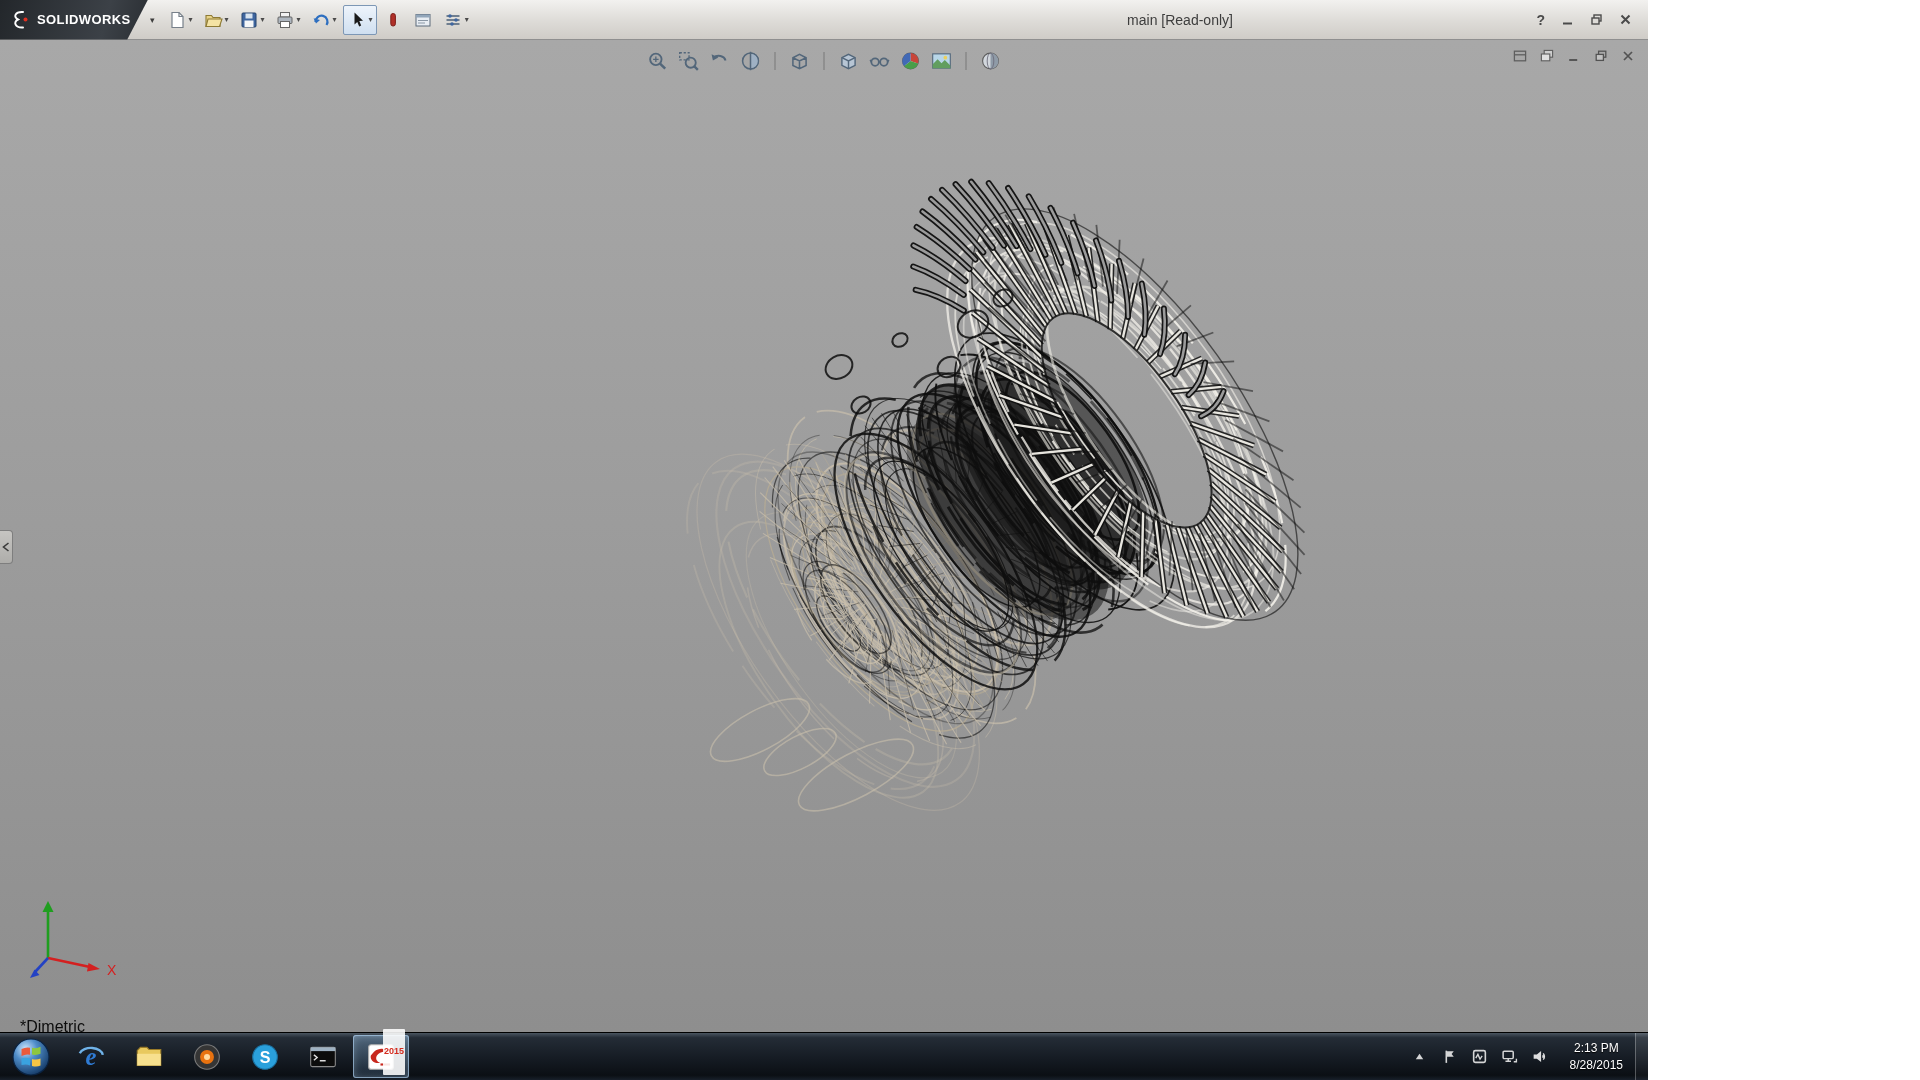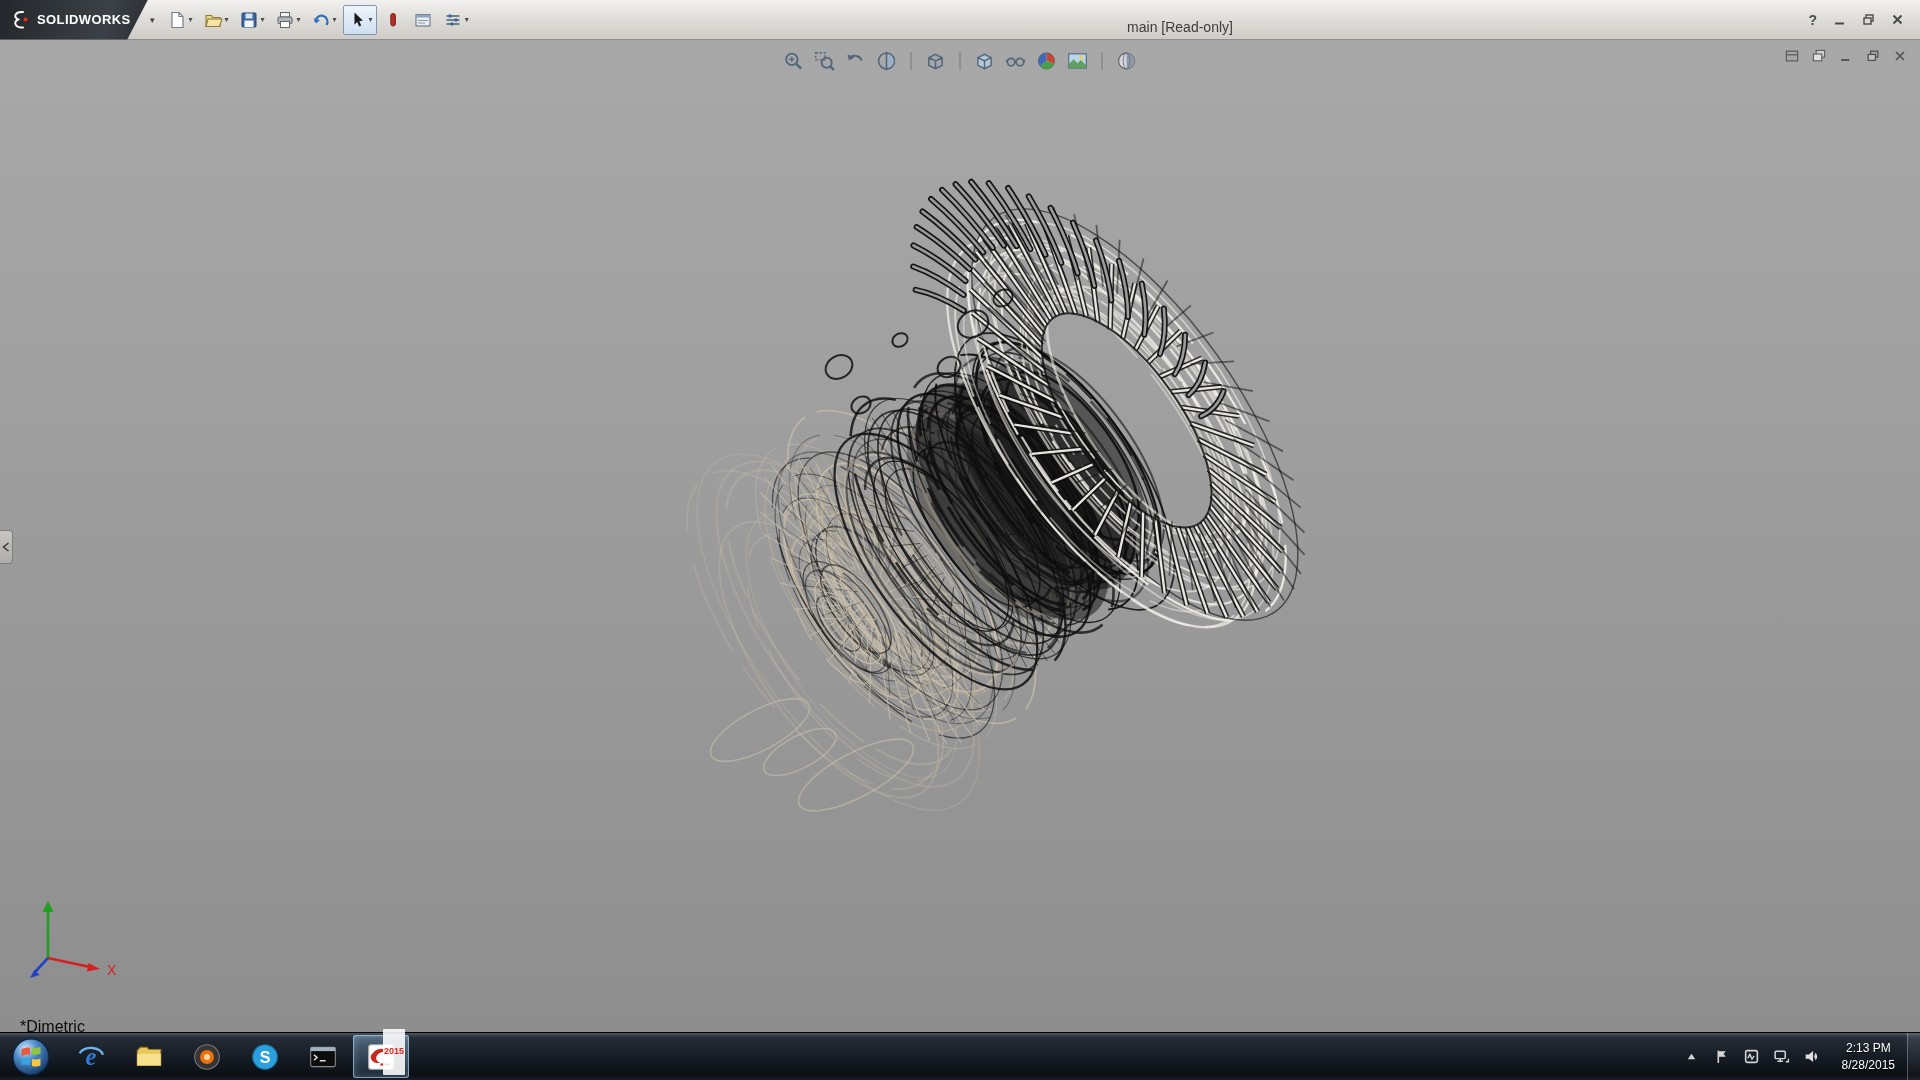--- a/index.html
+++ b/index.html
@@ -1,33 +1,33 @@
 <!DOCTYPE html>
 <html><head>
 <meta charset="utf-8">
 <style>
   *{margin:0;padding:0;box-sizing:border-box}
   html,body{width:1920px;height:1080px;overflow:hidden;font-family:"Liberation Sans",sans-serif;user-select:none}
-  .app{position:relative;width:1920px;height:1080px;background:#737373}
+  .app{position:relative;width:1648px;height:1080px;background:#737373}
 
   
   .titlebar{position:absolute;top:0;left:0;right:0;height:40px;
     background:linear-gradient(#f2f1ef,#dddbd7 55%,#cfccc7);
     border-bottom:1px solid #8f8f8f;display:flex;align-items:center;z-index:30}
   .sw-logo{height:40px;width:148px;flex:0 0 auto;
     background:linear-gradient(105deg,#23272b,#3c4147 70%,#2a2e33);
     clip-path:polygon(0 0,100% 0,86% 100%,0 100%);
     display:flex;align-items:center;gap:7px;padding-left:10px;color:#fff;cursor:pointer}
   .sw-logo .brand{font-size:13px;font-weight:bold;letter-spacing:.4px;white-space:nowrap}
   .menu-expand{font-size:9px;color:#3c3c3c;margin:0 4px 0 2px;cursor:pointer}
   .main-toolbar{display:flex;align-items:center;gap:2px;margin-left:4px}
   .tbtn{display:flex;align-items:center;height:30px;padding:3px 3px;border:1px solid transparent;border-radius:2px;cursor:pointer}
   .tbtn .dd{font-size:8px;color:#4a4a4a;margin-left:2px}
   .tbtn.active{border-color:#7d97b5;background:linear-gradient(#eef4fb,#cfdff0)}
-  .tb-title{position:absolute;left:1180px;transform:translateX(-50%);top:7px;height:40px;
+  .tb-title{position:absolute;left:1180px;transform:translateX(-50%);top:0;height:40px;
     display:flex;align-items:center;font-size:14px;color:#3d3d3d;pointer-events:none;white-space:nowrap}
   .win-controls{margin-left:auto;display:flex;align-items:center;gap:16px;padding-right:16px}
   .win-controls .help{font-size:14px;color:#4a4a4a;font-weight:bold;cursor:pointer}
   .wc{display:flex;align-items:center;cursor:pointer}
 
   
   .viewport{position:absolute;top:40px;left:0;right:0;bottom:48px;overflow:hidden;
     background:linear-gradient(180deg,#a8a8a8 0%,#9d9d9d 45%,#8e8e8e 100%)}
   .model{position:absolute;inset:0}
   .headsup{position:absolute;top:8px;left:50%;transform:translateX(-50%);

